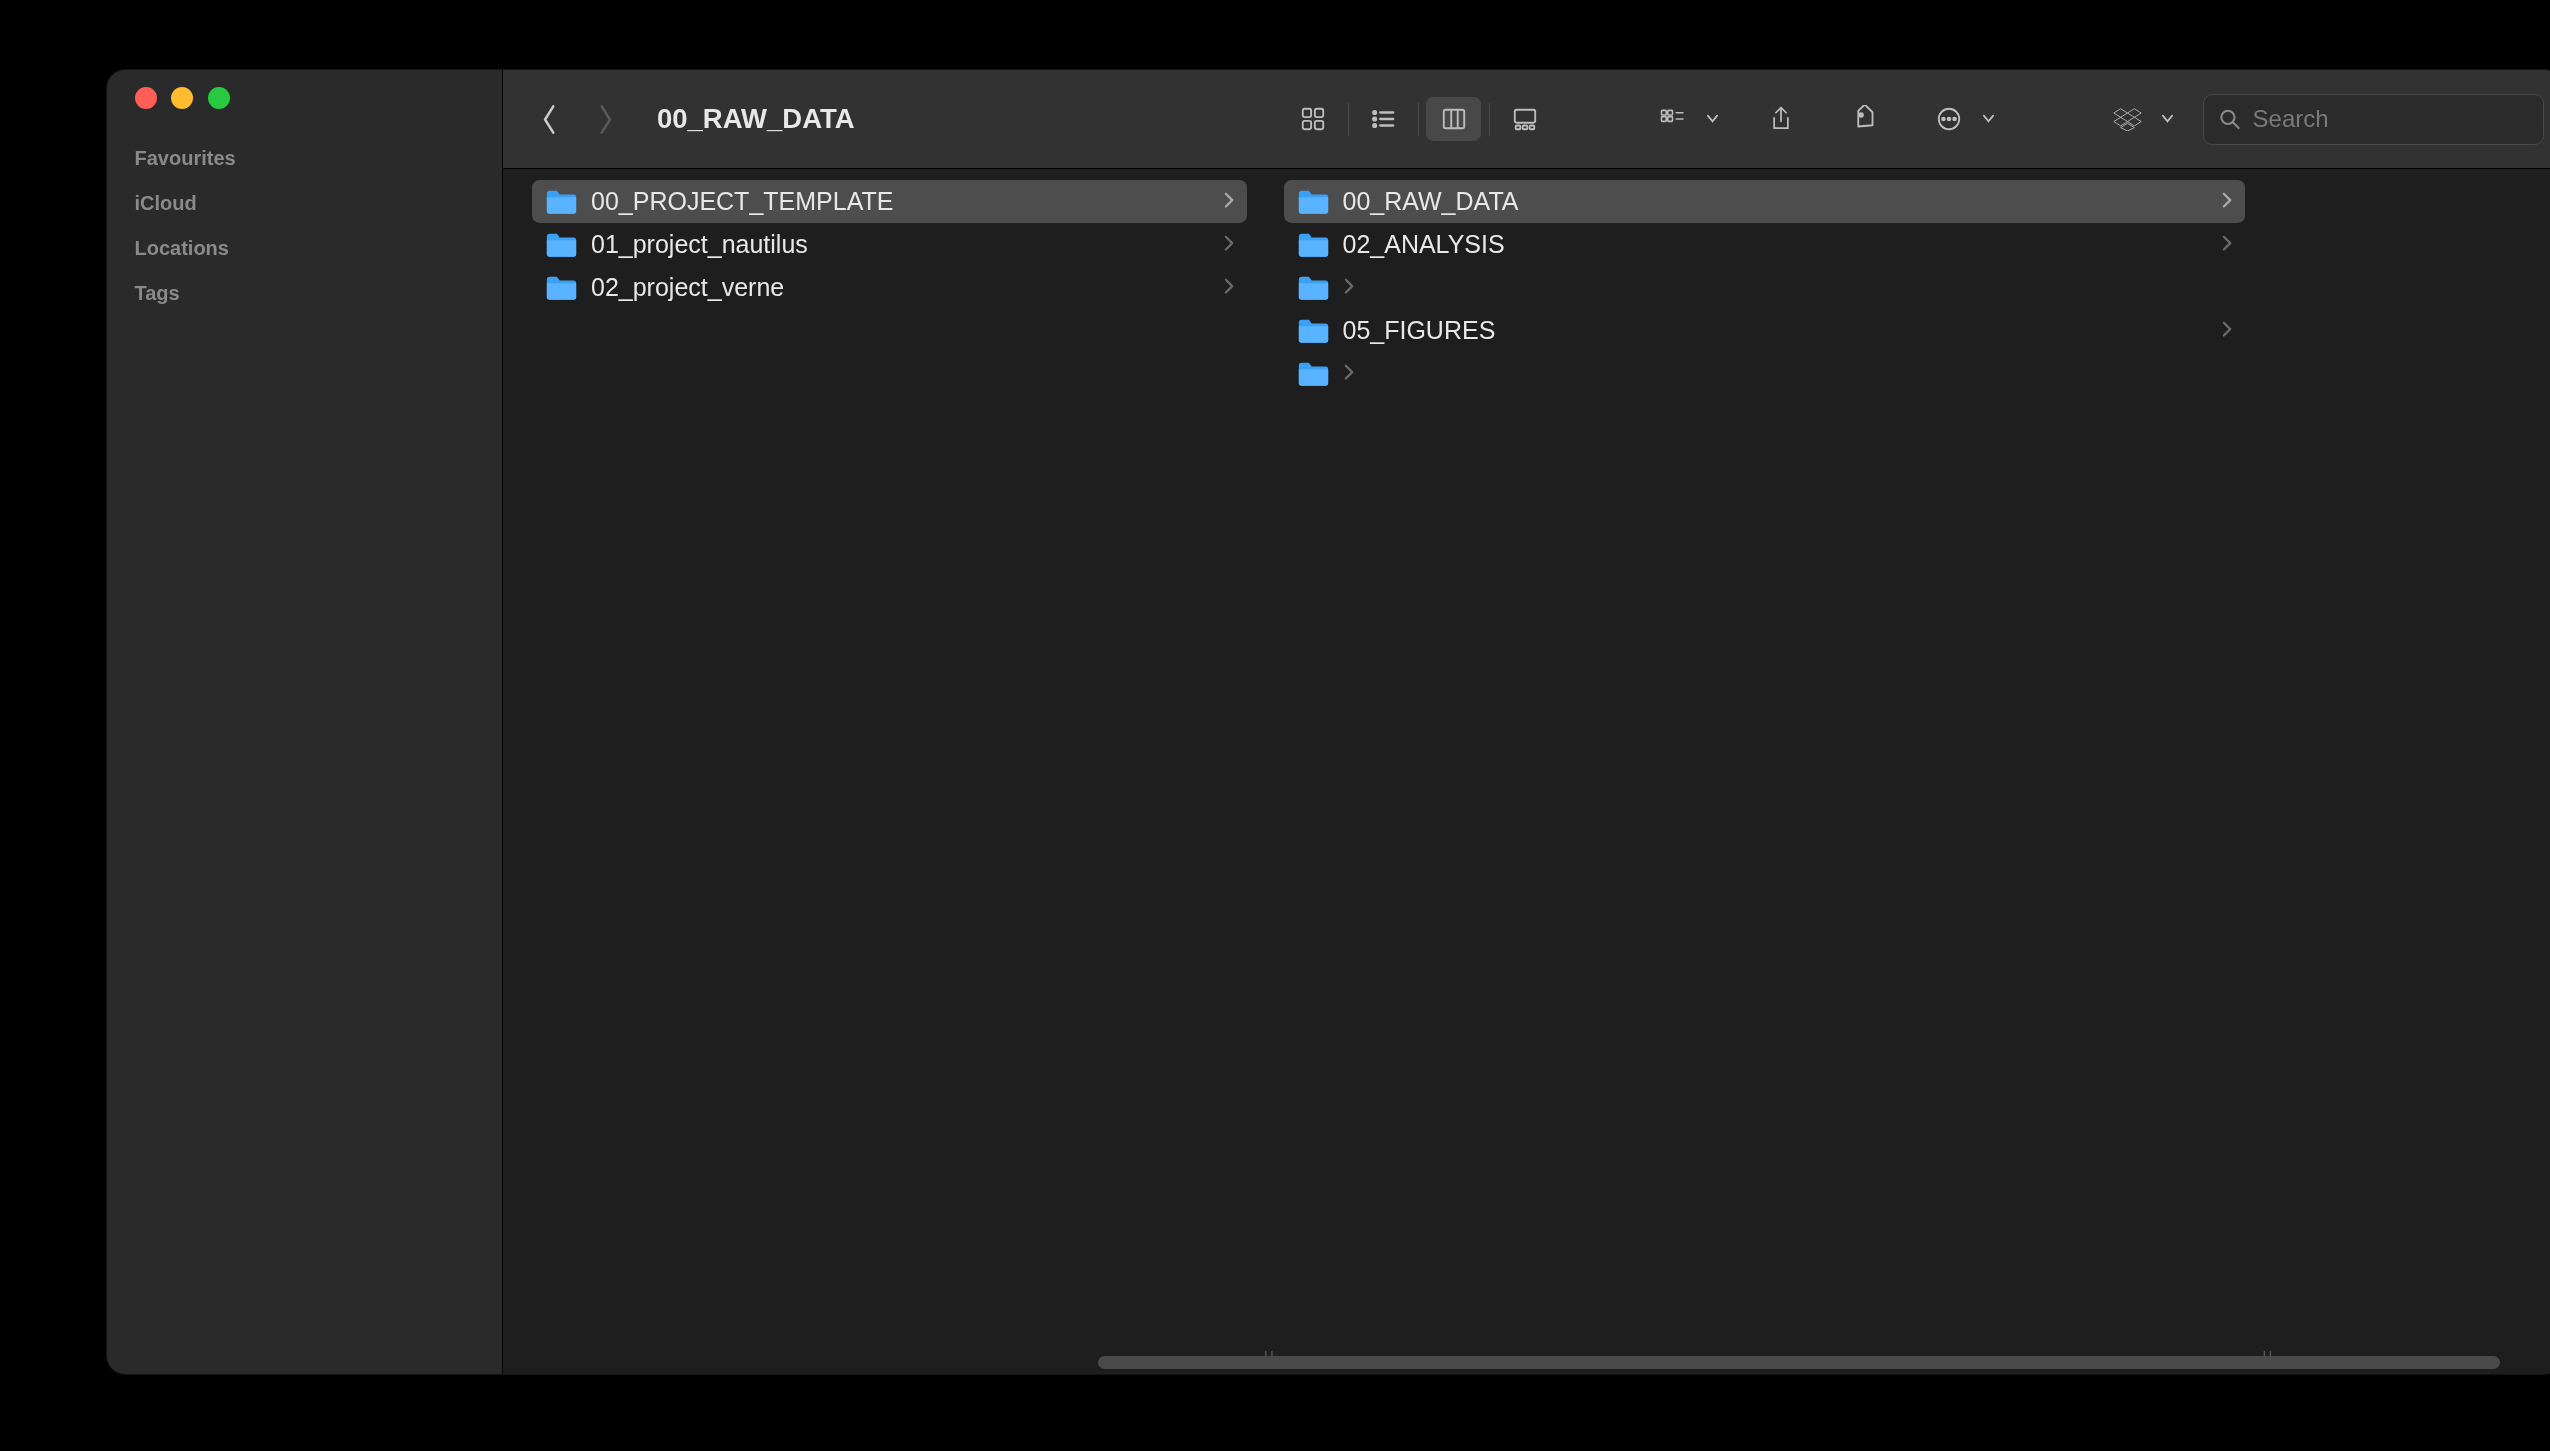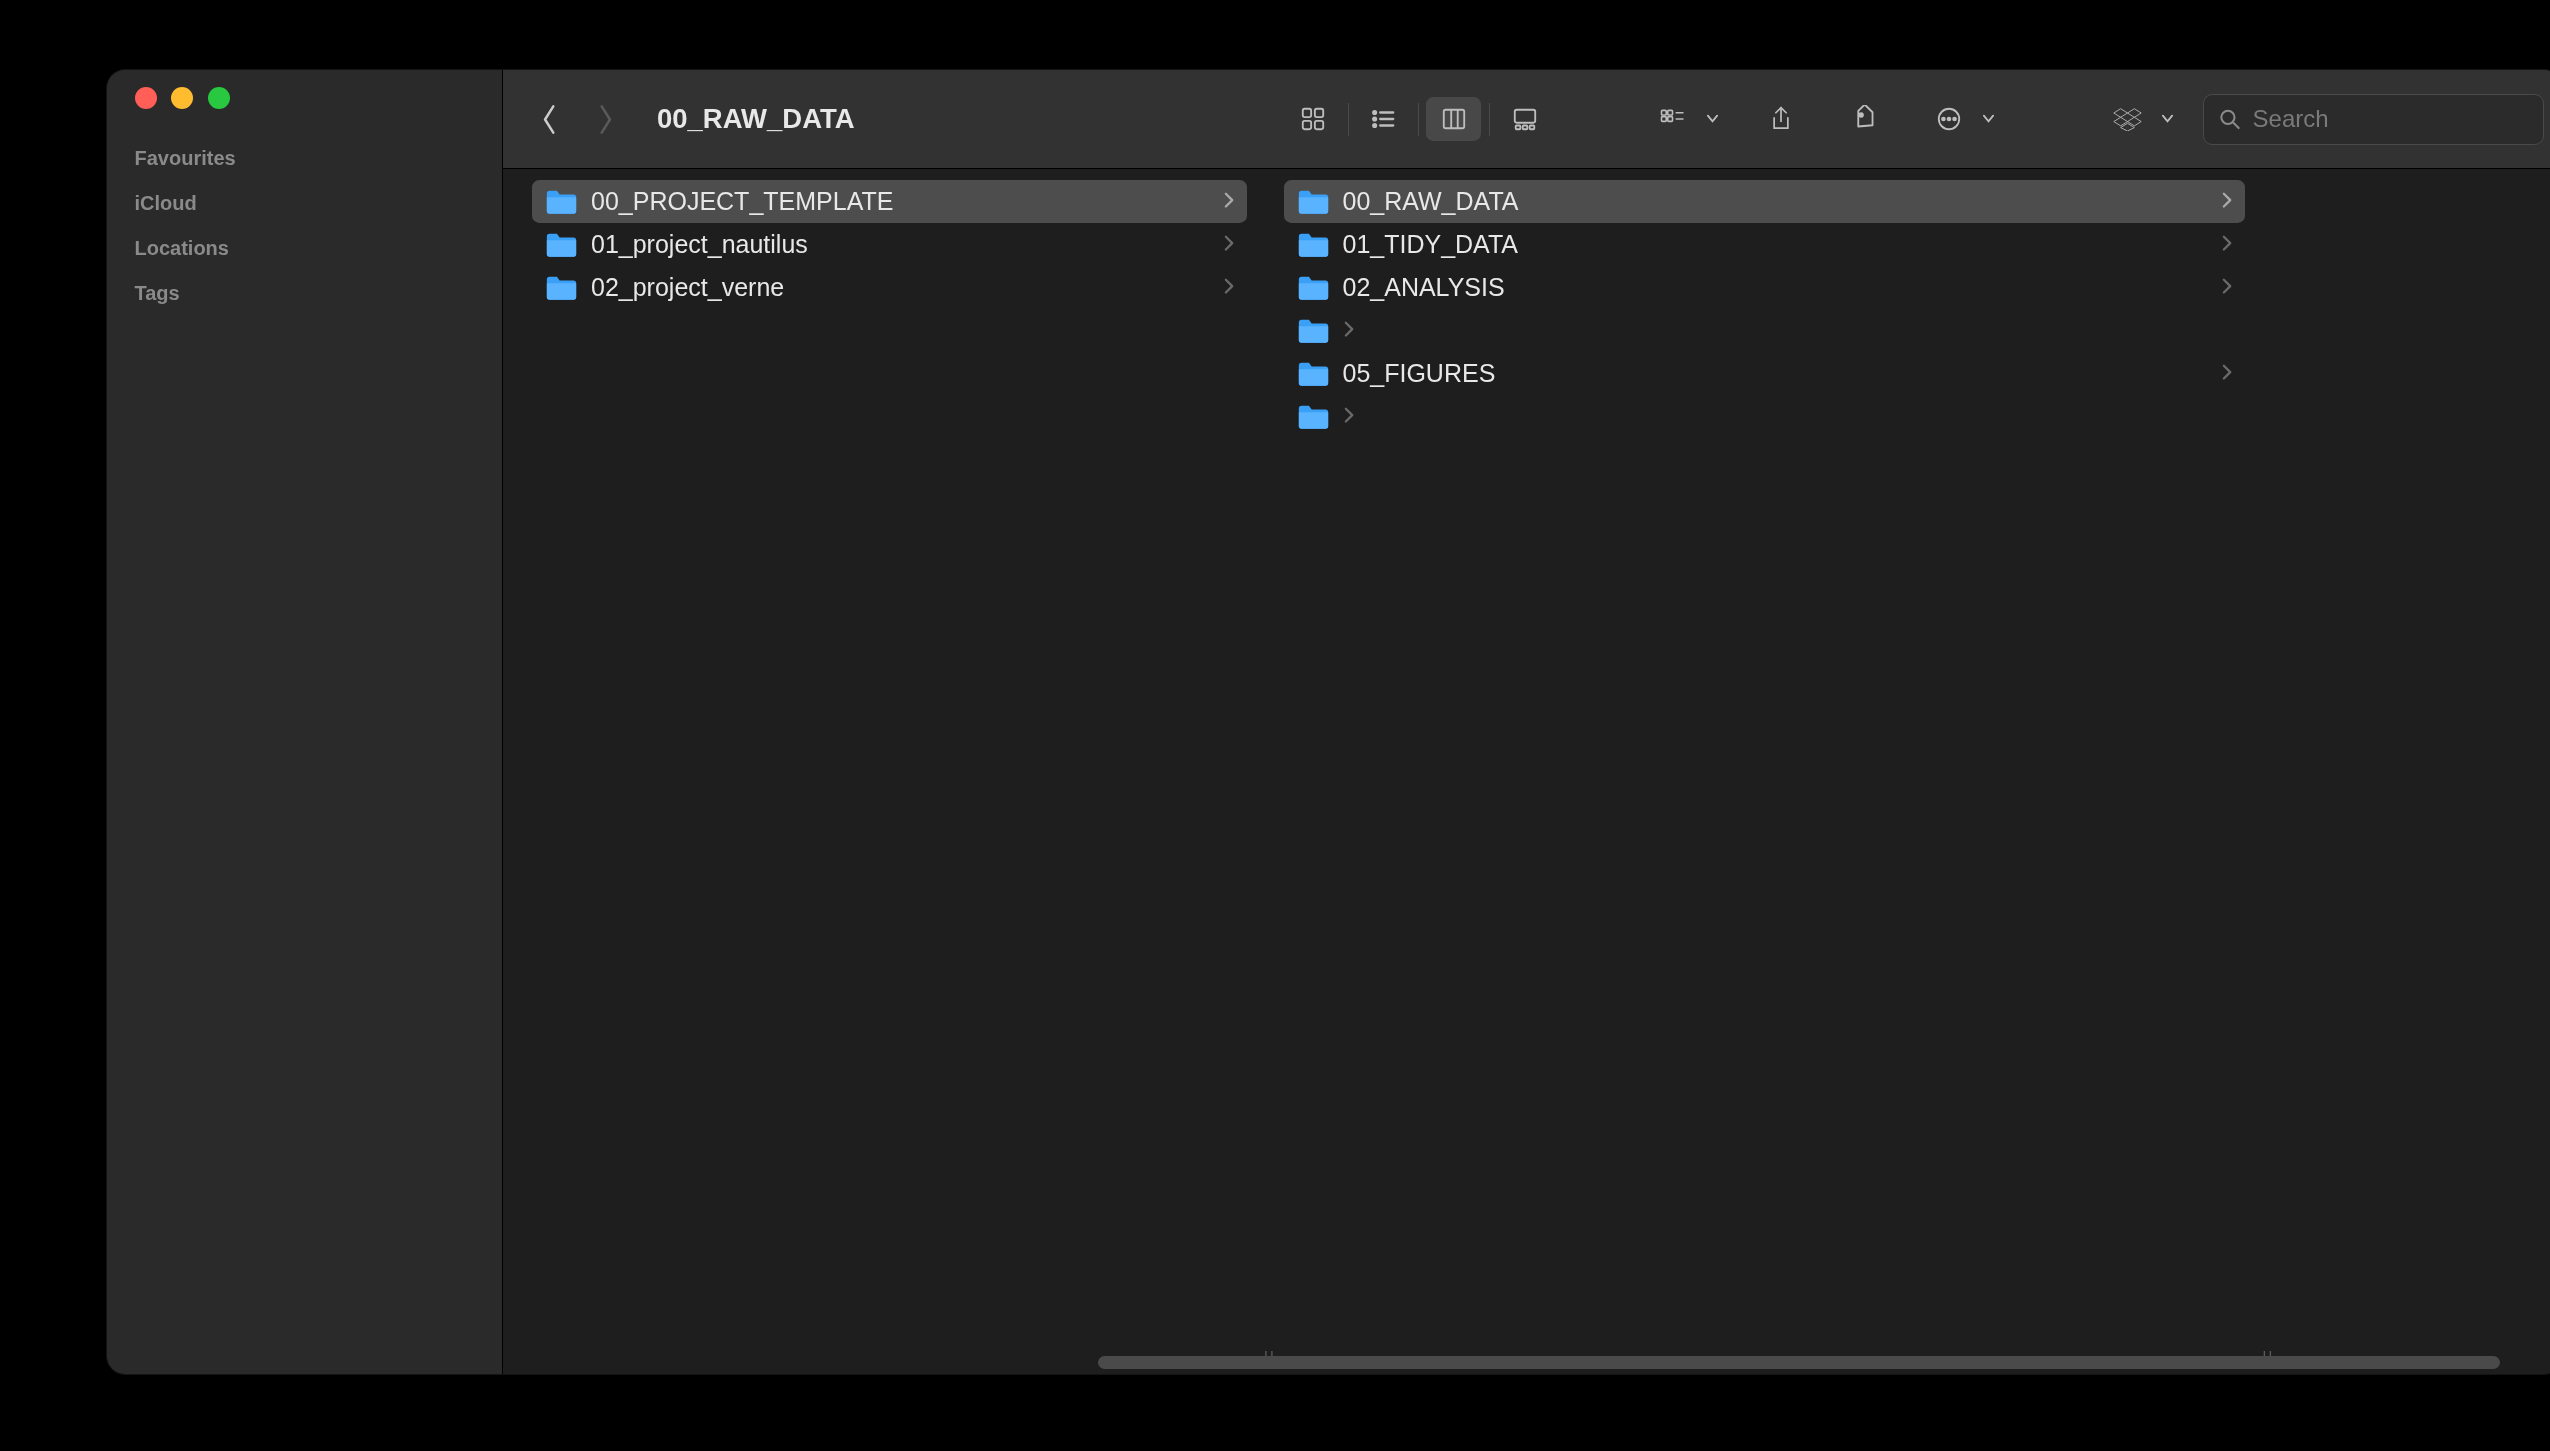--- a/index.html
+++ b/index.html
@@ -393,30 +393,20 @@
             <div class="item-label">00_RAW_DATA</div>
             <div class="item-chevron"><svg viewBox="0 0 14 20" fill="none" stroke-width="2.5" stroke-linecap="round" stroke-linejoin="round">
                 <polyline points="3,3 10,10 3,17"></polyline>
               </svg></div>
           </div>
           <div class="item-row">
             <div class="folder-icon"><svg viewBox="0 0 36 30">
                 <path d="M2 6 Q2 3 5 3 L13 3 L16 7 L31 7 Q34 7 34 10 L34 25 Q34 28 31 28 L5 28 Q2 28 2 25 Z" fill="#3aa0f5"></path>
                 <path d="M2 10 L34 10 L34 25 Q34 28 31 28 L5 28 Q2 28 2 25 Z" fill="#59b3ff"></path>
               </svg></div>
-            <div class="item-label">01_TIDY_DATA</div>
-            <div class="item-chevron"><svg viewBox="0 0 14 20" fill="none" stroke-width="2.5" stroke-linecap="round" stroke-linejoin="round">
-                <polyline points="3,3 10,10 3,17"></polyline>
-              </svg></div>
-          </div>
-          <div class="item-row">
-            <div class="folder-icon"><svg viewBox="0 0 36 30">
-                <path d="M2 6 Q2 3 5 3 L13 3 L16 7 L31 7 Q34 7 34 10 L34 25 Q34 28 31 28 L5 28 Q2 28 2 25 Z" fill="#3aa0f5"></path>
-                <path d="M2 10 L34 10 L34 25 Q34 28 31 28 L5 28 Q2 28 2 25 Z" fill="#59b3ff"></path>
-              </svg></div>
             <div class="item-label">02_ANALYSIS</div>
             <div class="item-chevron"><svg viewBox="0 0 14 20" fill="none" stroke-width="2.5" stroke-linecap="round" stroke-linejoin="round">
                 <polyline points="3,3 10,10 3,17"></polyline>
               </svg></div>
           </div>
           <div class="item-row">
             <div class="folder-icon"><svg viewBox="0 0 36 30">
                 <path d="M2 6 Q2 3 5 3 L13 3 L16 7 L31 7 Q34 7 34 10 L34 25 Q34 28 31 28 L5 28 Q2 28 2 25 Z" fill="#3aa0f5"></path>
                 <path d="M2 10 L34 10 L34 25 Q34 28 31 28 L5 28 Q2 28 2 25 Z" fill="#59b3ff"></path>
               </svg></div>

